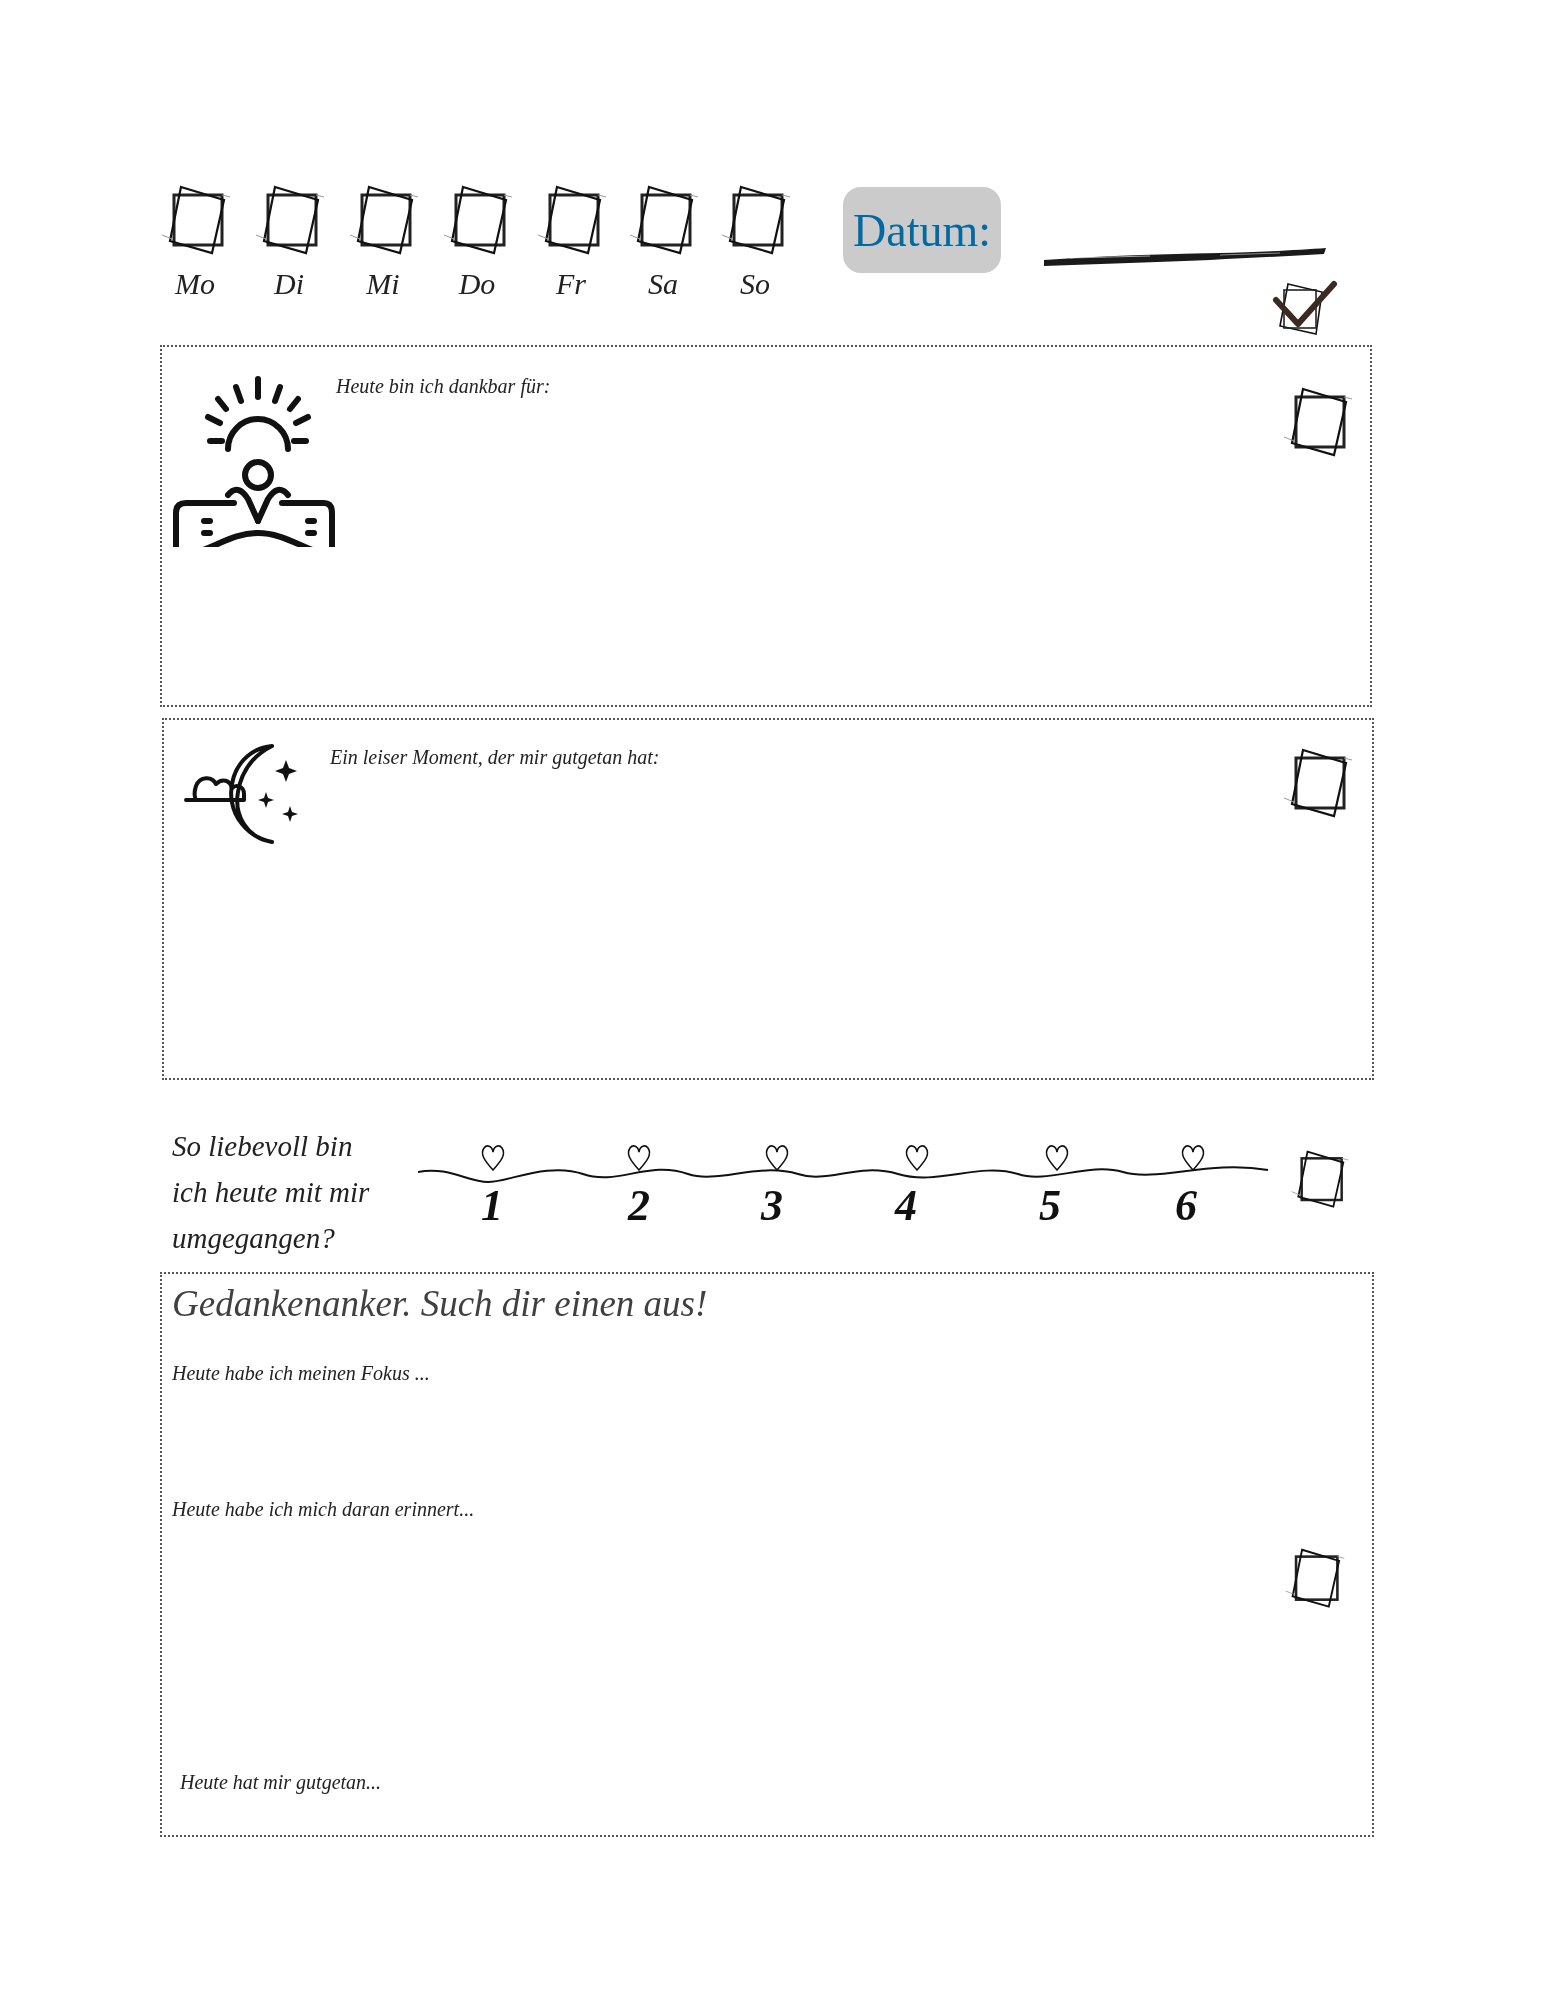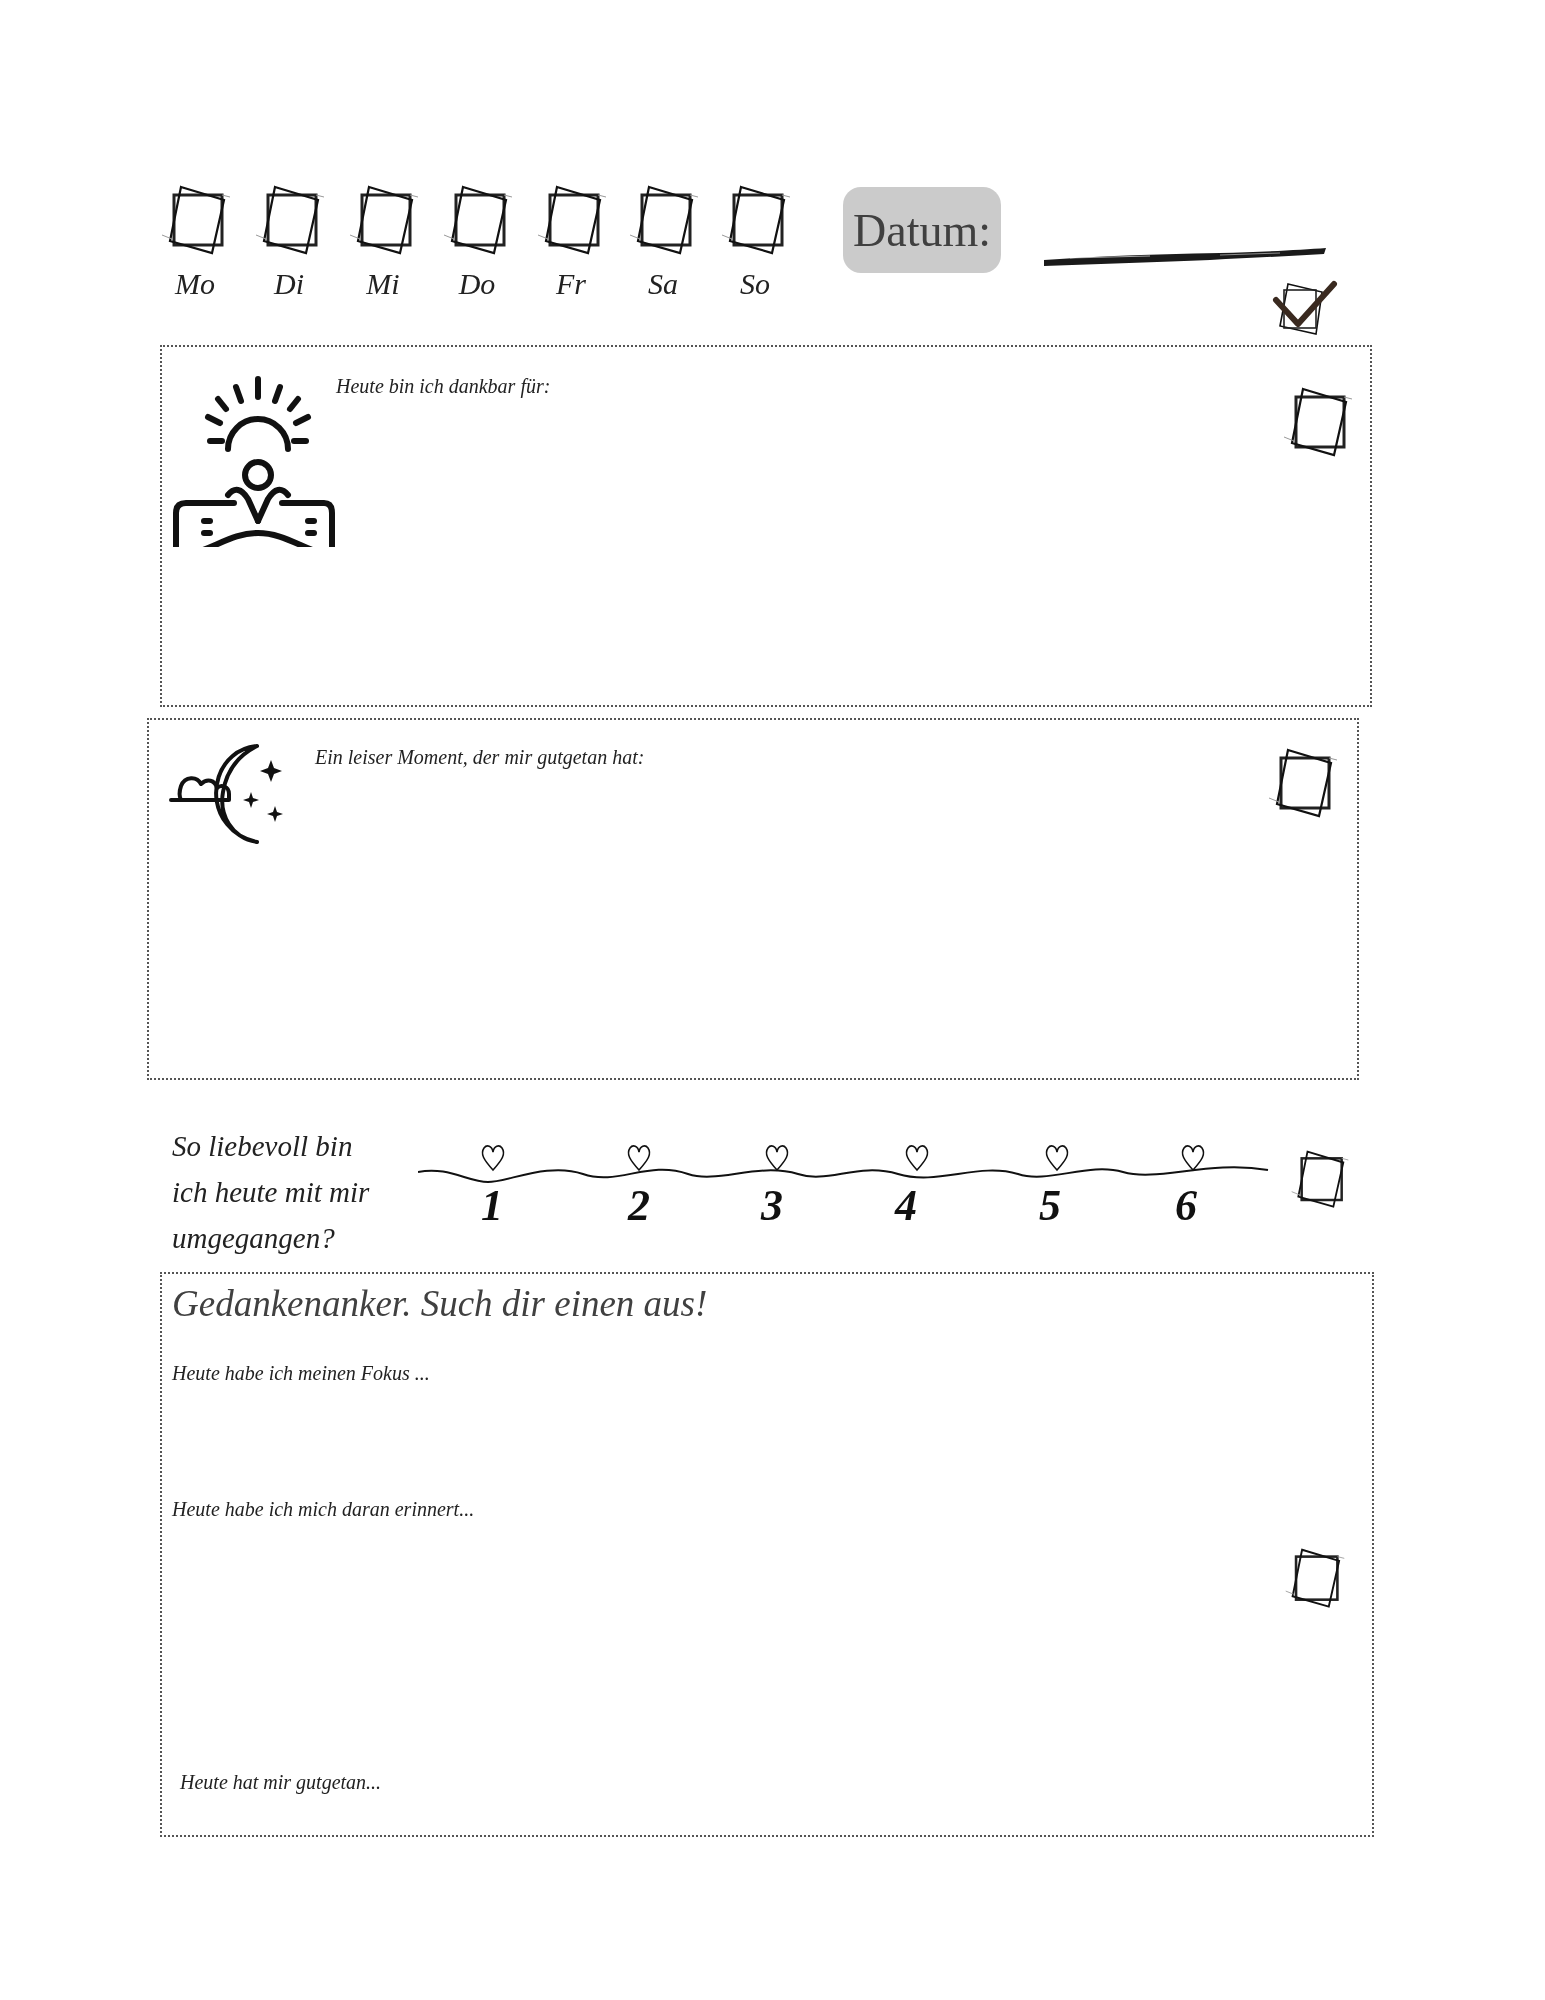--- a/index.html
+++ b/index.html
@@ -8,21 +8,21 @@
     .abs { position: absolute; }
 
     
     .day { position: absolute; top: 185px; width: 80px; height: 120px; }
     .day svg { position: absolute; left: 0; top: 0; }
     .day-label { position: absolute; top: 82px; left: 0; width: 70px; text-align: center;
                  font-style: italic; font-family: "Liberation Serif", serif; font-size: 30px; color: #222; }
 
     .datum-badge { position: absolute; left: 843px; top: 187px; width: 158px; height: 86px;
                    background: #cbcbcb; border-radius: 18px; display: flex; align-items: center; justify-content: center;
-                   font-family: "Liberation Serif", serif; font-size: 46px; color: #404040; }
+                   font-family: "Liberation Serif", serif; font-size: 46px; color: #0369a1; }
 
     .box { position: absolute; border: 2px dotted #555; box-sizing: border-box; }
     .prompt { position: absolute; font-style: italic; font-family: "Liberation Serif", serif; font-size: 20px; color: #222; }
 
     .anchor-title { position: absolute; font-style: italic; font-family: "Liberation Serif", serif; font-size: 37px; color: #404040; }
 
     .scale-q { position: absolute; left: 172px; top: 1123px; font-style: italic; font-family: "Liberation Serif", serif;
                font-size: 29px; line-height: 46px; color: #222; width: 230px; }
     .scale-num { position: absolute; top: 1180px; font-style: italic; font-weight: bold;
                  font-family: "Liberation Serif", serif; font-size: 44px; color: #111; width: 40px; text-align: center; }
@@ -133,21 +133,21 @@
   </div>
   <span class="prompt" style="left:174px; top:28px;">Heute bin ich dankbar für:</span>
   <div class="abs" style="left:1120px; top:40px; width:72px; height:72px;">
     <svg width="72" height="72" viewBox="0 0 72 72">
         <use href="#sketch-box"></use>
       </svg>
   </div>
   <div class="abs" style="left:200px; top:80px; width:900px; height:260px;"></div>
 </div>
 
-<div class="box" style="left:147px; top:718px; width:1212px; height:362px;">
+<div class="box" style="left:162px; top:718px; width:1212px; height:362px;">
   <div class="abs" style="left:18px; top:18px; width:124px; height:110px;">
     <svg width="124" height="110" viewBox="0 0 124 110">
       <g fill="none" stroke="#111" stroke-width="4" stroke-linejoin="round" stroke-linecap="round">
         <path d="M90,8 C50,12 38,60 60,86 C68,96 80,102 90,104 C64,100 52,76 56,54 C60,30 74,16 90,8 Z"></path>
         <path d="M4,62 L62,62 L62,56 C62,48 54,46 50,50 C48,42 40,40 34,46 C30,38 18,38 14,48 C12,54 12,58 14,62"></path>
       </g>
       <g fill="#111">
         <path d="M104,22 L107,30 L115,33 L107,36 L104,44 L101,36 L93,33 L101,30 Z"></path>
         <path d="M84,54 L86,60 L92,62 L86,64 L84,70 L82,64 L76,62 L82,60 Z"></path>
         <path d="M108,68 L110,74 L116,76 L110,78 L108,84 L106,78 L100,76 L106,74 Z"></path>

